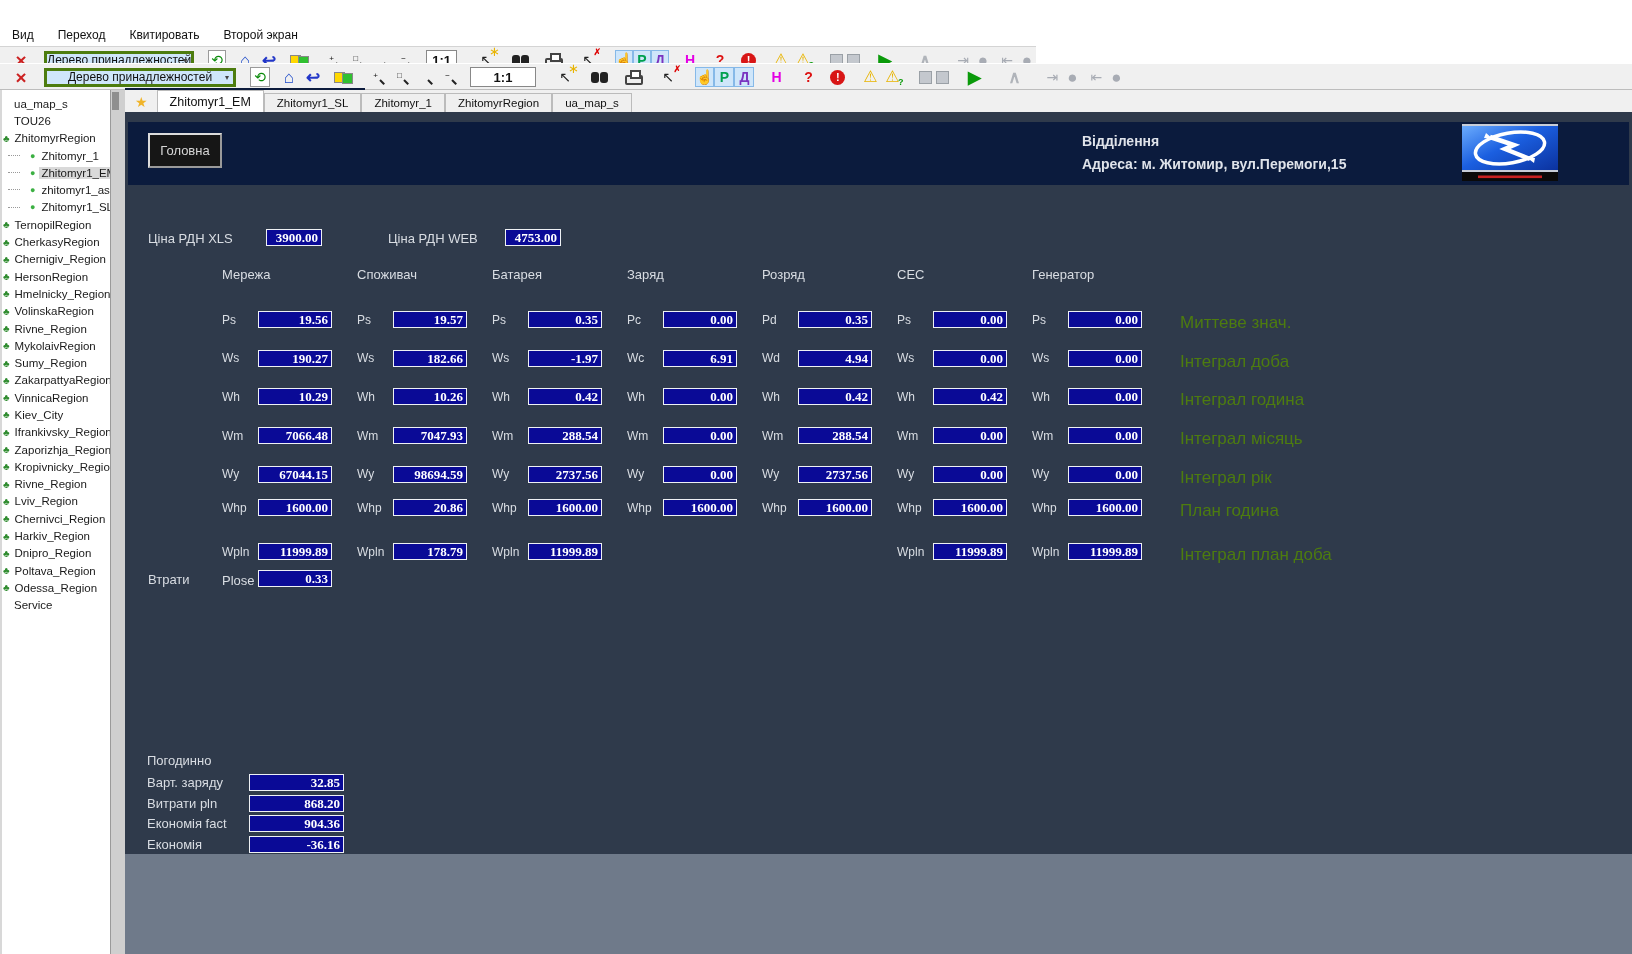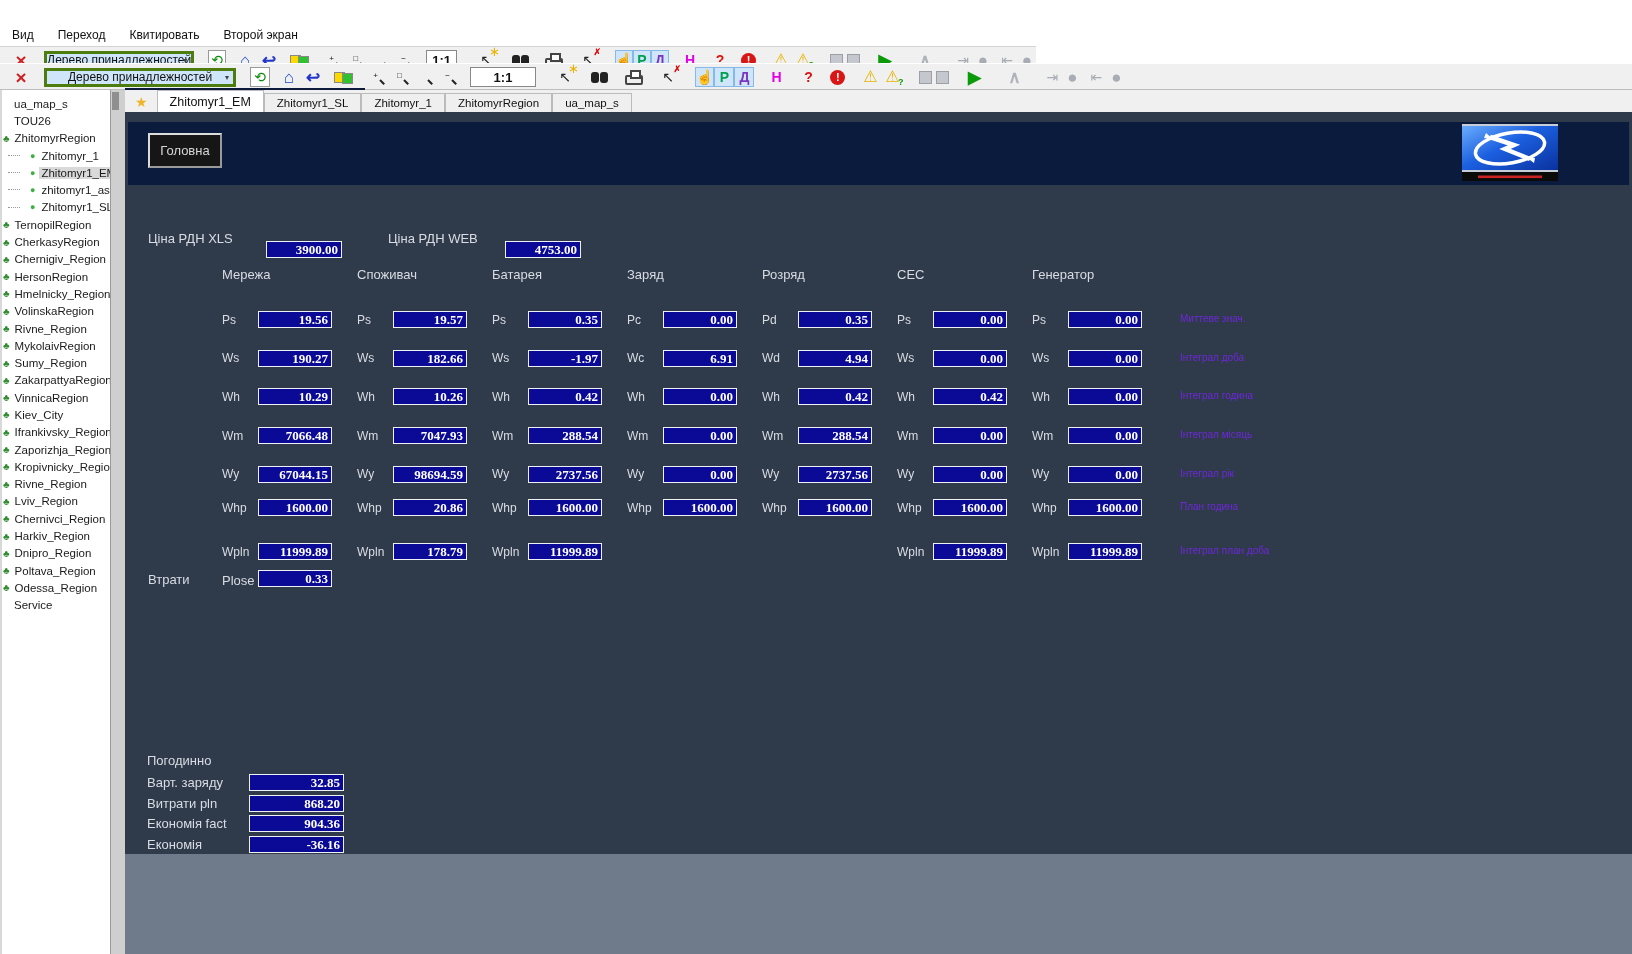--- a/index.html
+++ b/index.html
@@ -69,29 +69,29 @@
 .content-bg{position:absolute;left:125px;top:112px;width:1507px;height:742px;background:#2f3a4b}
 .band{position:absolute;left:128px;top:122px;width:1501px;height:63px;background:#0b1b3d}
 .home-btn{position:absolute;left:148px;top:133px;width:74px;height:35px;background:#161616;color:#d6d6d6;font-size:13px;border:2px solid #dcdcdc;border-right-color:#9a9a9a;border-bottom-color:#9a9a9a;display:flex;align-items:center;justify-content:center;cursor:pointer}
 .dept{position:absolute;left:1082px;top:130px;color:#dfe3ea;font-size:14px;font-weight:bold;line-height:23px;white-space:nowrap}
 .logo{position:absolute;left:1462px;top:124px;width:96px;height:57px}
 .label{color:#d9dde3;font-size:13px;white-space:nowrap}
 .vbox{background:#0a0a96;border:1px solid #eef0f4;color:#fff;font-family:"Liberation Serif",serif;font-weight:bold;font-size:13px;text-align:right;padding:0 3px;height:17px;line-height:15px;display:inline-block}
 
 .prices{position:absolute;left:148px;top:229px;width:700px;height:20px}
 .price-label{position:absolute;top:2px}
-.price-box{position:absolute;top:12px;width:76px}
+.price-box{position:absolute;top:0;width:56px}
 
 .metrics{position:absolute;left:222px;top:267px;width:1300px;height:300px}
 .m-colhead{position:absolute;top:0;width:135px;color:#d9dde3;font-size:13px}
 .m-row{position:absolute;left:0;width:1300px;height:17px}
 .m-cell{position:absolute;top:0;width:135px;display:flex;align-items:center}
 .m-param{width:36px;font-size:12px;color:#d9dde3}
 .m-value{width:74px}
-.m-rightlabel{position:absolute;left:958px;top:2px;width:330px;font-size:10px;color:#6d28d9;white-space:nowrap}
+.m-rightlabel{position:absolute;left:958px;top:2px;width:330px;font-size:17px;color:#4d7c0f;white-space:nowrap}
 
 .losses{position:absolute;left:148px;top:570px;height:20px}
 .losses .sec{position:absolute;left:0;top:2px}
 .losses .par{position:absolute;left:74px;top:3px}
 .losses .vbox{position:absolute;left:110px;top:0;width:74px}
 
 .hourly{position:absolute;left:147px;top:753px}
 .h-title{font-size:13px;color:#d9dde3}
 .h-row{position:absolute;left:0;display:flex;align-items:center}
 .h-label{width:102px;font-size:13px;color:#d9dde3;white-space:nowrap}
@@ -313,20 +313,24 @@
       <div class="tab">Zhitomyr1_SL</div>
       <div class="tab">Zhitomyr_1</div>
       <div class="tab">ZhitomyrRegion</div>
       <div class="tab">ua_map_s</div>
     </div>
 
   <div class="content-bg"></div>
 
   <div class="band"></div>
   <div class="home-btn">Головна</div>
+  <div class="dept">
+    <div>Відділення</div>
+    <div>Адреса: м. Житомир, вул.Перемоги,15</div>
+  </div>
   <svg class="logo" viewBox="0 0 96 57">
     <defs>
       <linearGradient id="lg" x1="0" y1="0" x2="1" y2="1">
         <stop offset="0" stop-color="#6fb0ff"></stop>
           <stop offset="0.45" stop-color="#1b5fe0"></stop>
           <stop offset="1" stop-color="#0a2f9a"></stop>
       </linearGradient>
     </defs>
     <rect width="96" height="49" fill="url(#lg)"></rect>
     <rect y="0" width="96" height="2" fill="#c7cdd8"></rect>

